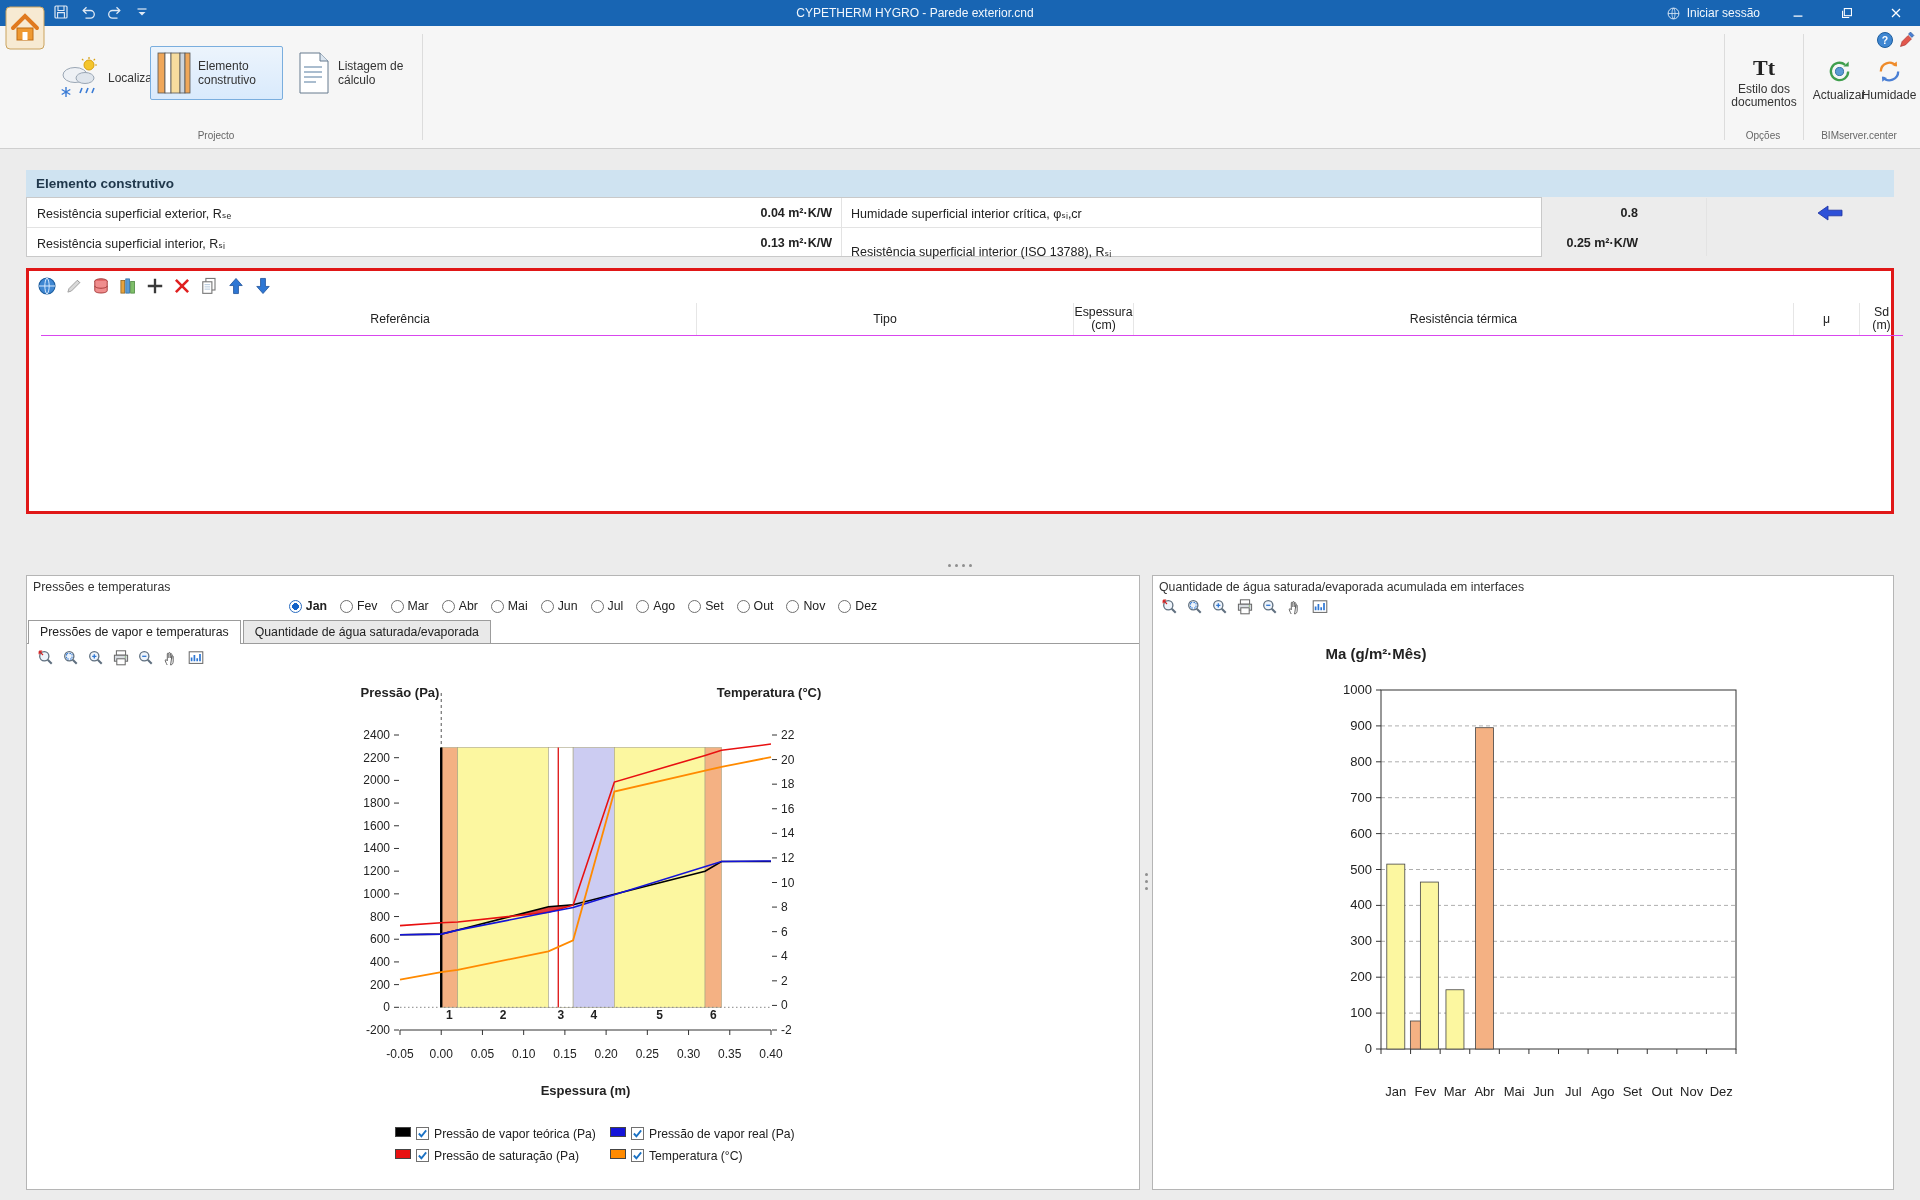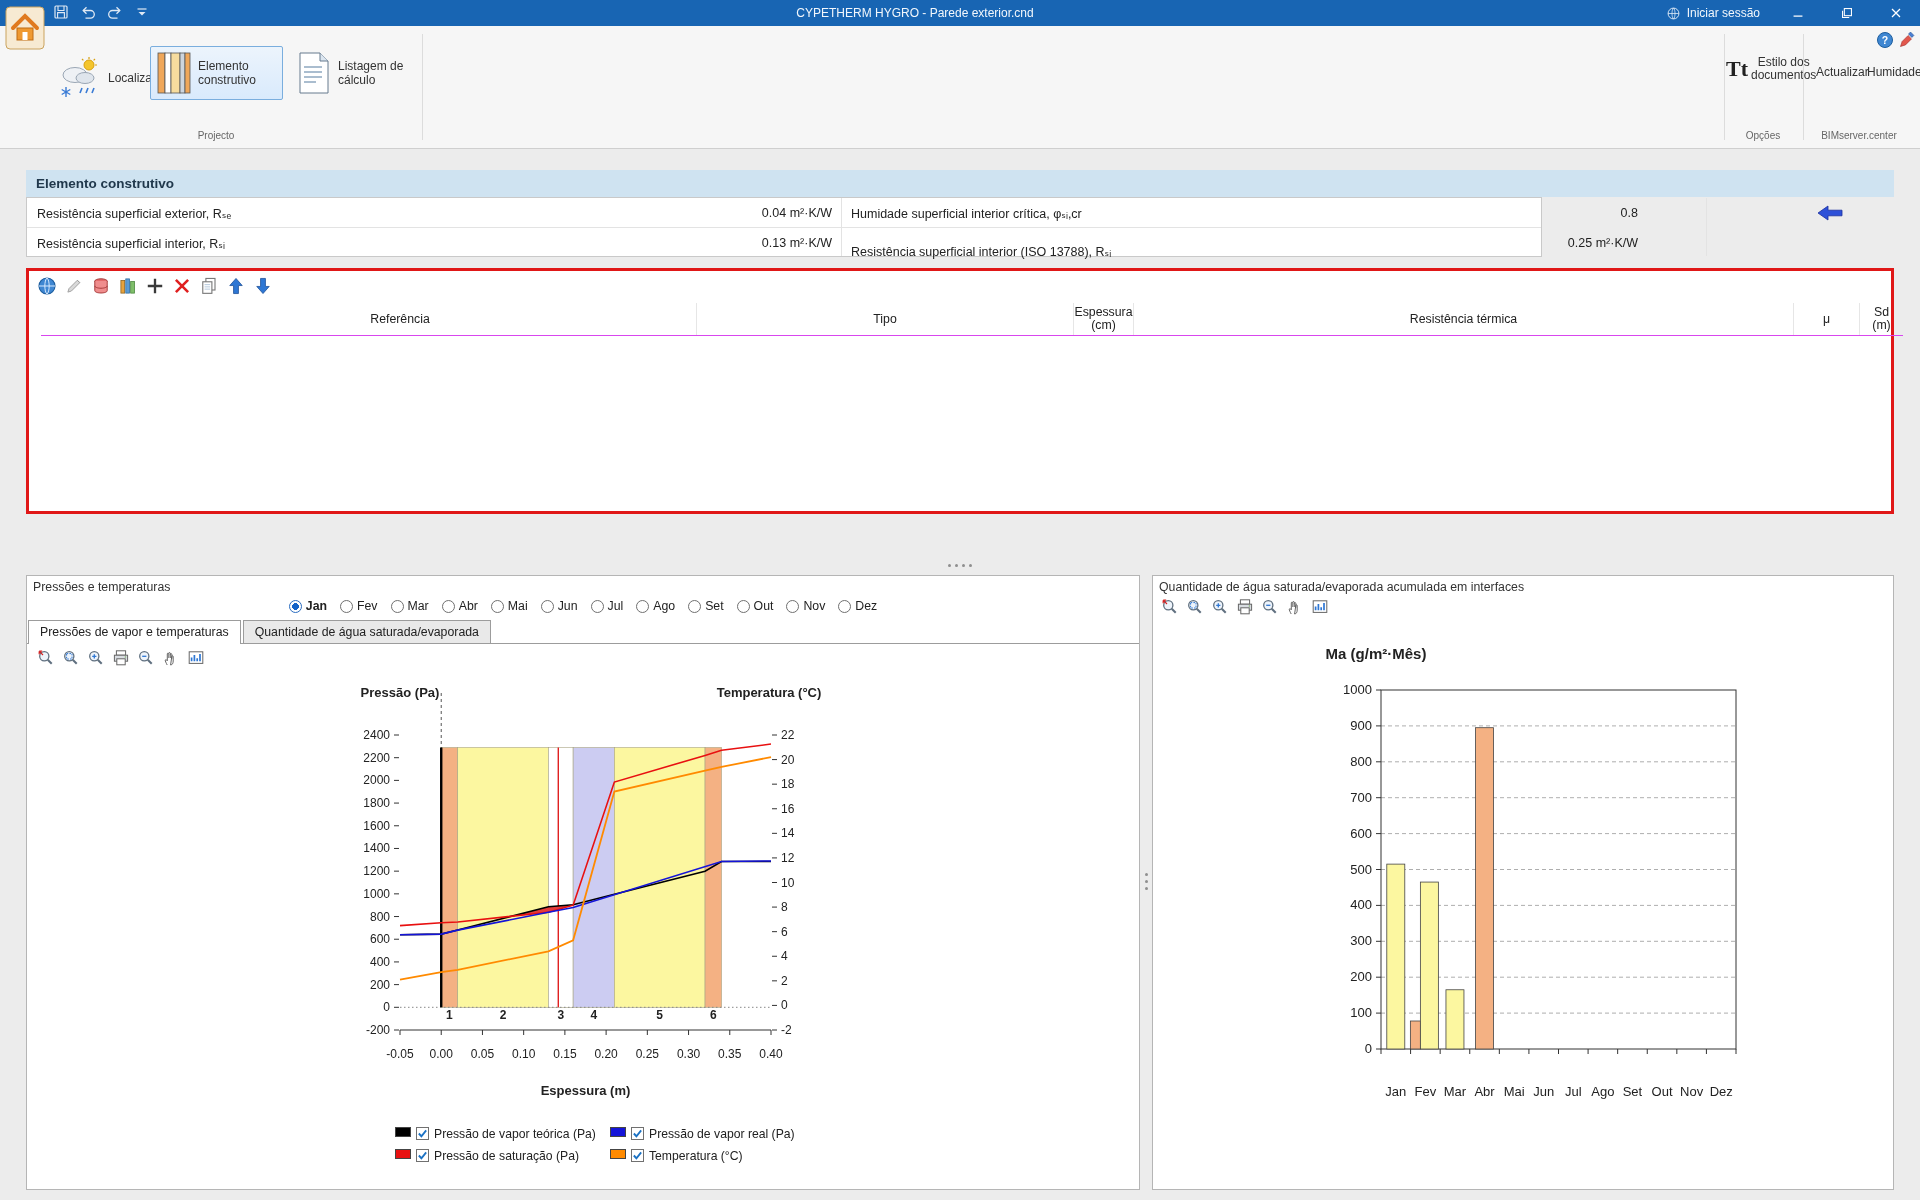--- a/index.html
+++ b/index.html
@@ -16,26 +16,26 @@
   
   .appicon{position:absolute;left:5px;top:6px;width:40px;height:44px;z-index:5}
   
   .ribbon{position:absolute;left:0;top:26px;width:1920px;height:122px;background:#f6f6f6;border-bottom:1px solid #cfcfcf}
   .rsep{position:absolute;top:8px;height:106px;width:1px;background:#dcdcdc}
   .rbtn{position:absolute;display:flex;align-items:center;gap:7px;padding:4px 6px;border:1px solid transparent;border-radius:2px}
   .rbtn.sel{border-color:#7aaede;background:linear-gradient(#ecf4fc,#d9eafc)}
   .rlabel{font-size:12px;color:#333}
   .rlabel.wrap{width:78px;line-height:14px}
   .grouplabel{position:absolute;top:104px;font-size:10px;color:#666;text-align:center}
-  .bigbtn{position:absolute;display:flex;flex-direction:row;align-items:center;gap:3px}
+  .bigbtn{position:absolute;display:flex;flex-direction:column;align-items:center;gap:3px}
   
   .sectionheader{position:absolute;left:26px;top:170px;width:1868px;height:27px;background:#cfe3f1;display:flex;align-items:center;box-sizing:border-box;padding-left:10px;font-weight:bold;font-size:13.5px;color:#20384c}
   .props{position:absolute;left:26px;top:197px;width:1516px;height:60px;background:#fff;border:1px solid #c9c9c9;box-sizing:border-box}
   .props .cell{position:absolute;height:30px;display:flex;align-items:center;font-size:12.5px}
-  .props .val{justify-content:flex-end;font-weight:normal}
+  .props .val{justify-content:flex-end;font-weight:bold}
   .props .hline{position:absolute;left:0;top:29px;width:100%;height:1px;background:#e3e3e3}
   .props .vline{position:absolute;top:0;width:1px;height:100%;background:#e3e3e3}
   
   .redpanel{position:absolute;left:26px;top:268px;width:1868px;height:246px;background:#fff;border:3px solid #e01717;box-sizing:border-box}
   .ttoolbar{position:absolute;left:8px;top:5px;display:flex;gap:7px;align-items:center}
   .ttoolbar .tbtn{width:20px;height:20px;display:inline-flex}
   .lgrid{display:grid;grid-template-columns:33px 30px 593px 377px 60px 330px 330px 66px 43px}
   .lt-header{position:absolute;left:12px;top:32px;width:1862px;height:32px;border-bottom:1px solid #d946ef;font-size:12.3px;color:#222}
   .lt-header .hc{display:flex;align-items:center;justify-content:center;text-align:center;line-height:13px}
   .lt-rows{position:absolute;left:0;top:64px;width:1862px}

